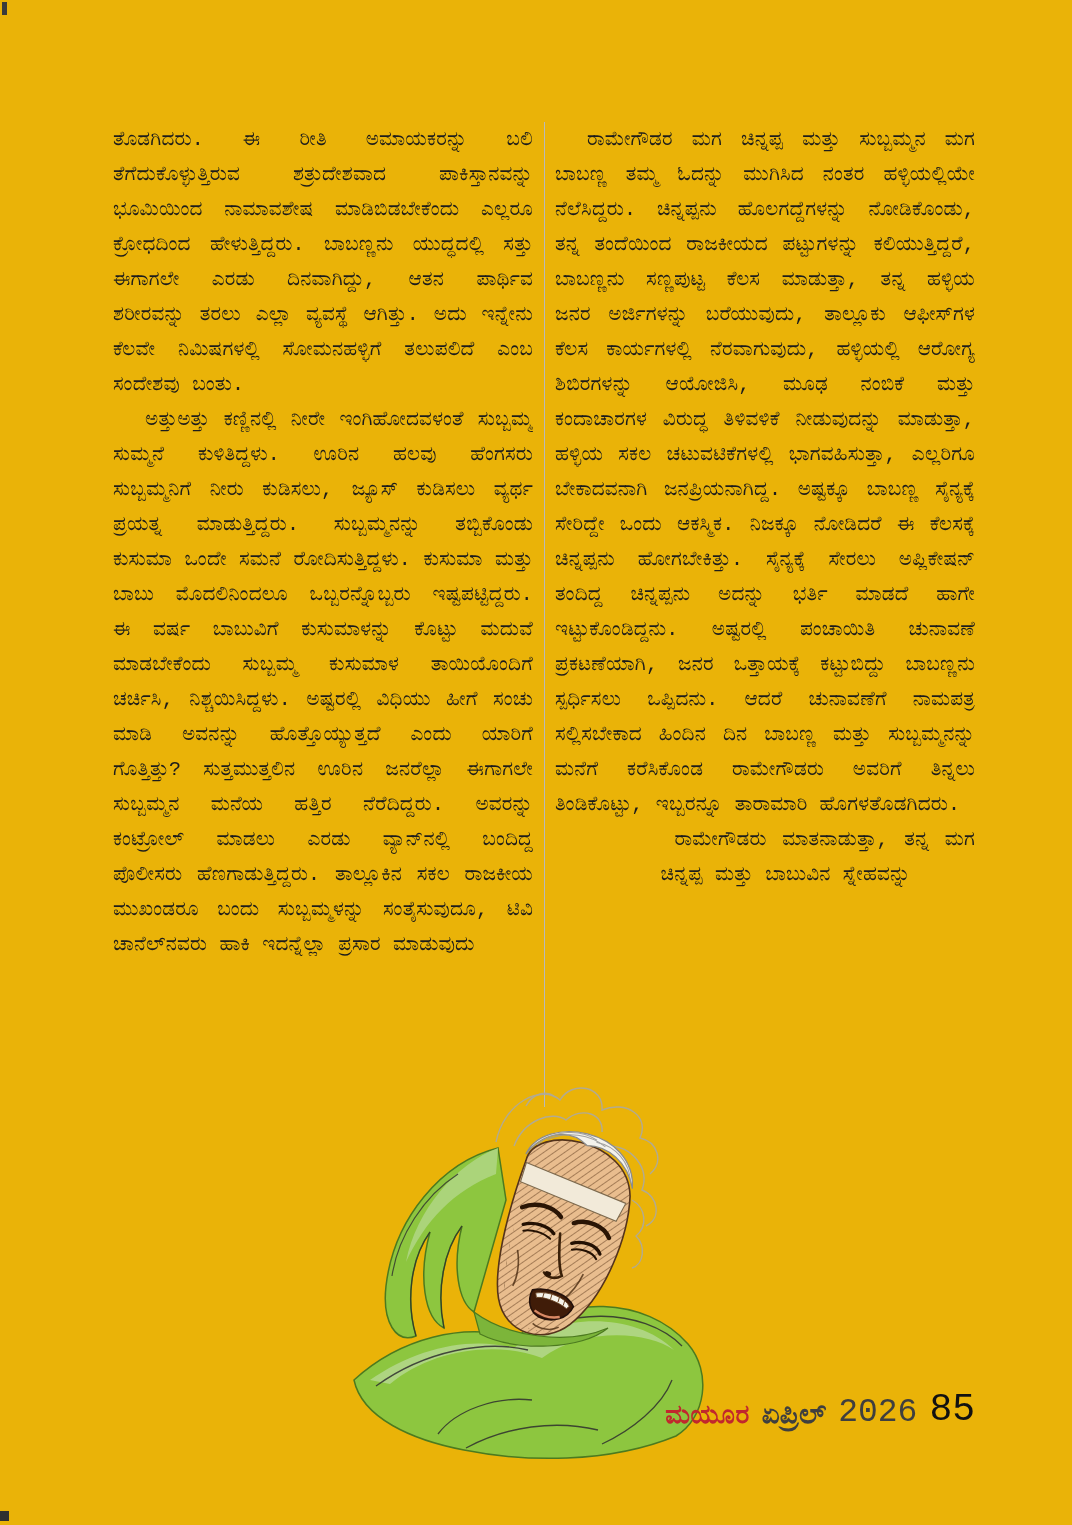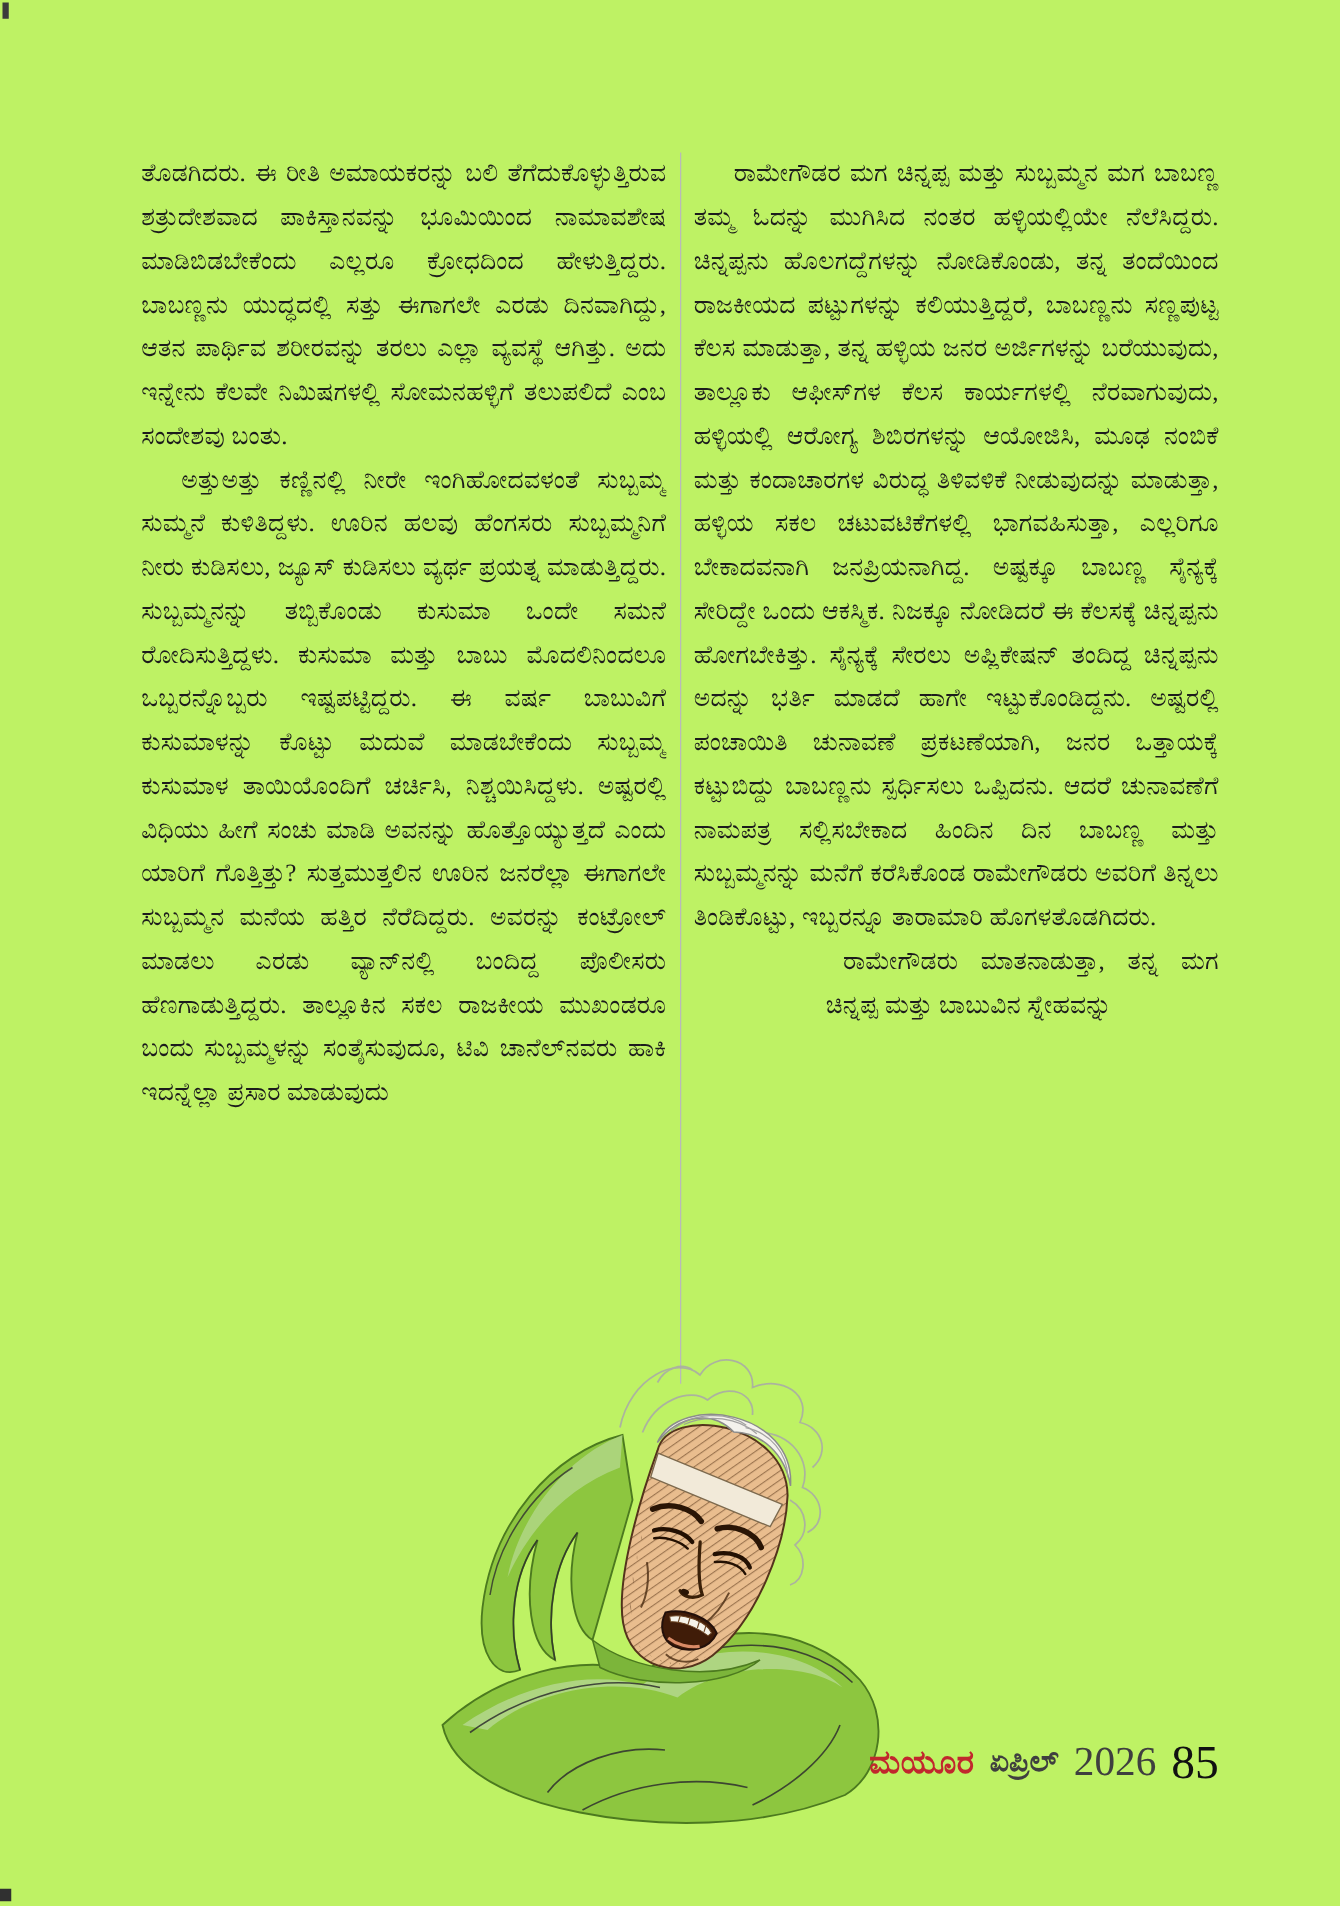--- a/index.html
+++ b/index.html
@@ -1,21 +1,21 @@
 <!DOCTYPE html>
 <html><head>
 <meta charset="utf-8">
 <style>
   html,body{margin:0;padding:0;background:#e8e8e8;}
   .page{
     position:relative;
     width:1072px;height:1525px;
-    background:#bef264;
+    background:#eab308;
     overflow:hidden;
-    font-family:Liberation Serif, serif;
+    font-family:Liberation Mono, monospace;
     color:#1c1c1c;
   }
   .column{
     position:absolute;
     top:122px;
     width:420px;
     height:1290px;
     overflow:hidden;
     text-align:justify;
     font-size:20px;
@@ -48,34 +48,34 @@
   .illustration{
     position:absolute;
     left:346px;top:1050px;
     width:372px;height:418px;
     z-index:1;
   }
   .footer{
     position:absolute;
     right:97px;top:1388px;
     display:flex;
-    align-items:center;
+    align-items:flex-end;
     gap:12px;
     z-index:3;
   }
   .mag-name{
     color:#c1272d;
     font-weight:bold;
     font-size:26px;
     letter-spacing:.5px;
   }
   .mag-issue{
     color:#3f3f3f;
     font-weight:bold;
-    font-size:24px;
+    font-size:28px;
   }
   .mag-year{
     color:#3f3f3f;
     font-size:33px;
   }
   .page-num{
     color:#111;
     font-size:38px;
     font-weight:500;
   }

